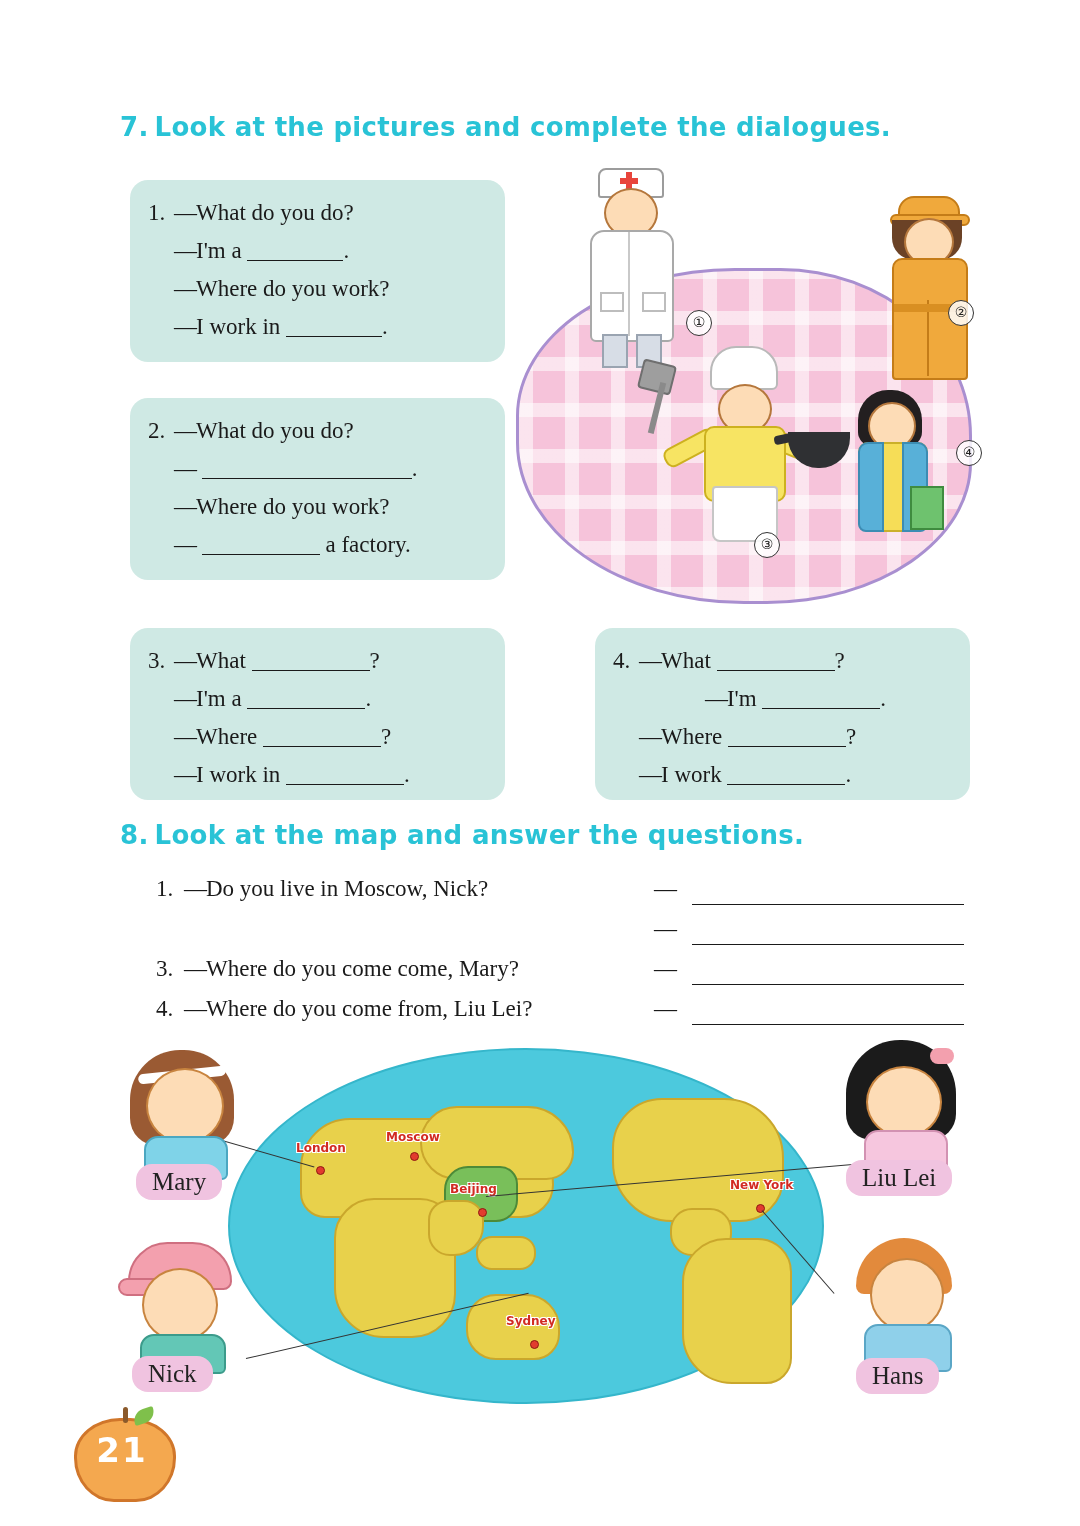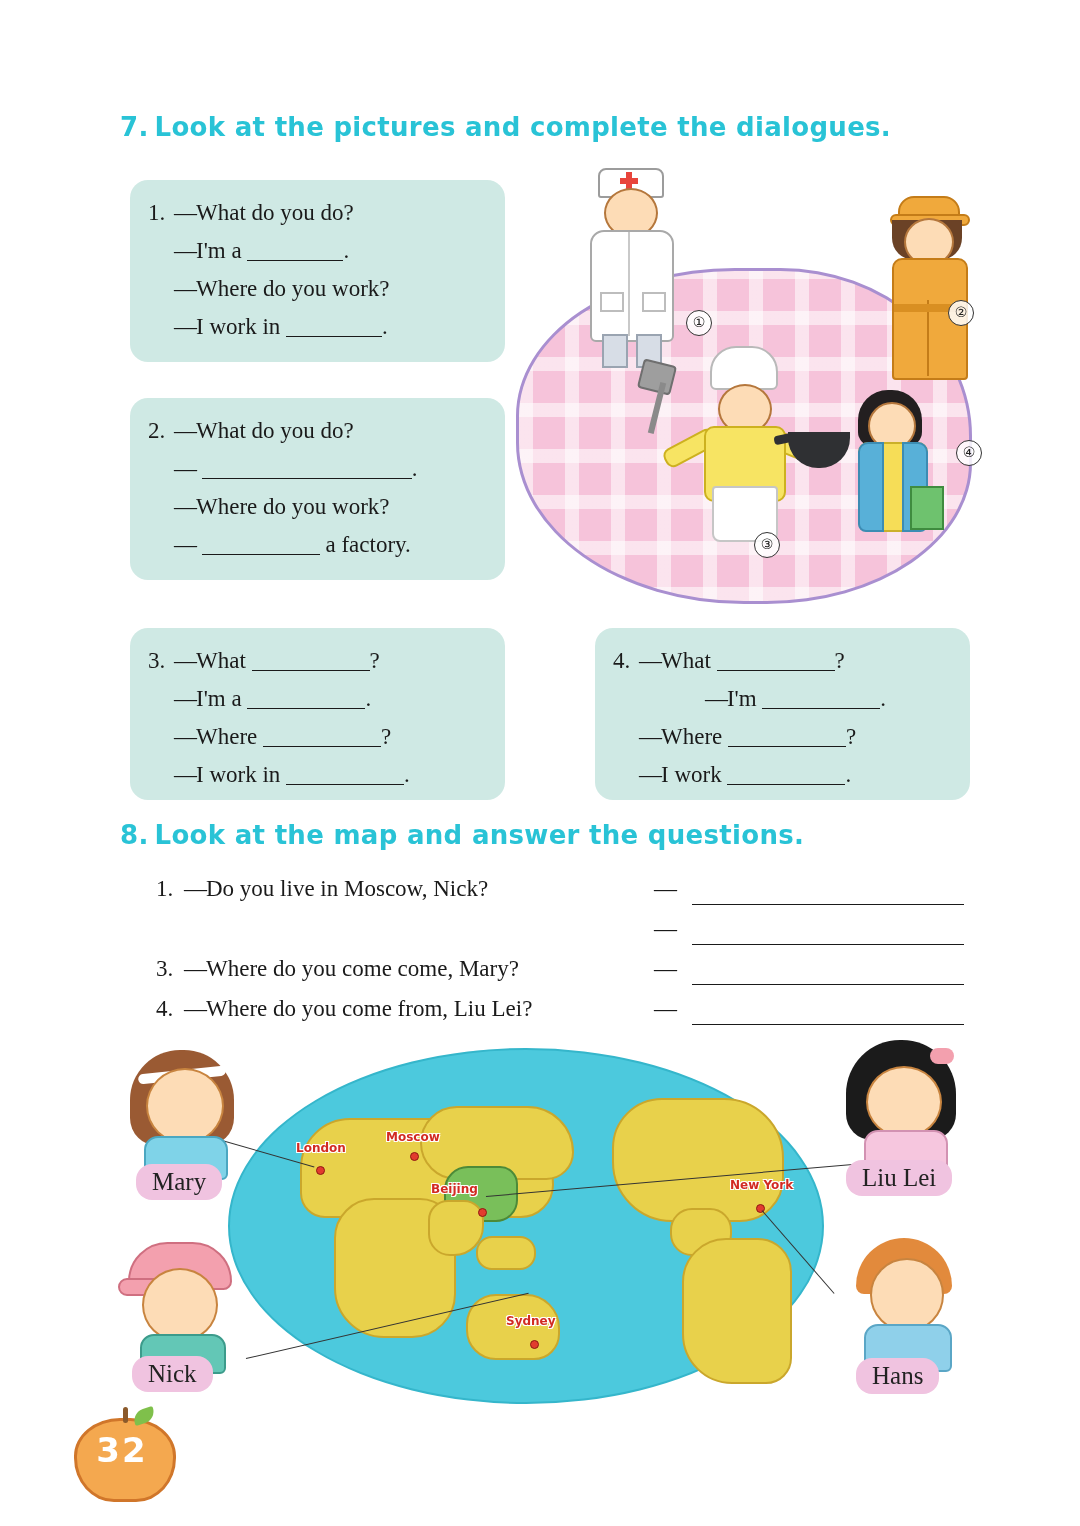--- a/index.html
+++ b/index.html
@@ -490,21 +490,21 @@
     <div class="land" style="left:452px; top:188px; width:106px; height:142px; border-radius:44px 34px 26px 50px;"></div>
   </div>
 
   <div class="city-dot" style="left:316px; top:1166px;"></div>
   <div class="city-label" style="left:296px; top:1141px;">London</div>
 
   <div class="city-dot" style="left:410px; top:1152px;"></div>
   <div class="city-label" style="left:386px; top:1130px;">Moscow</div>
 
   <div class="city-dot" style="left:478px; top:1208px;"></div>
-  <div class="city-label" style="left:431px; top:1182px;">Beijing</div>
+  <div class="city-label" style="left:450px; top:1182px;">Beijing</div>
 
   <div class="city-dot" style="left:756px; top:1204px;"></div>
   <div class="city-label" style="left:730px; top:1178px;">New York</div>
 
   <div class="city-dot" style="left:530px; top:1340px;"></div>
   <div class="city-label" style="left:506px; top:1314px;">Sydney</div>
 
   <div class="leader" style="left:222px; top:1140px; width:96px; transform:rotate(16deg);"></div>
   <div class="leader" style="left:246px; top:1358px; width:290px; transform:rotate(-13deg);"></div>
   <div class="leader" style="left:486px; top:1196px; width:368px; transform:rotate(-5deg);"></div>
@@ -538,15 +538,15 @@
     <div class="k-hair"></div>
     <div class="k-head"></div>
     <div class="k-body"></div>
   </div>
   <div class="name-tag" style="left:856px; top:1358px;">Hans</div>
 
   <div class="apple">
     <div class="stem"></div>
     <div class="leafy"></div>
   </div>
-  <div class="pg-num">32</div>
+  <div class="pg-num">21</div>
 
 </div>
 
 </body></html>

